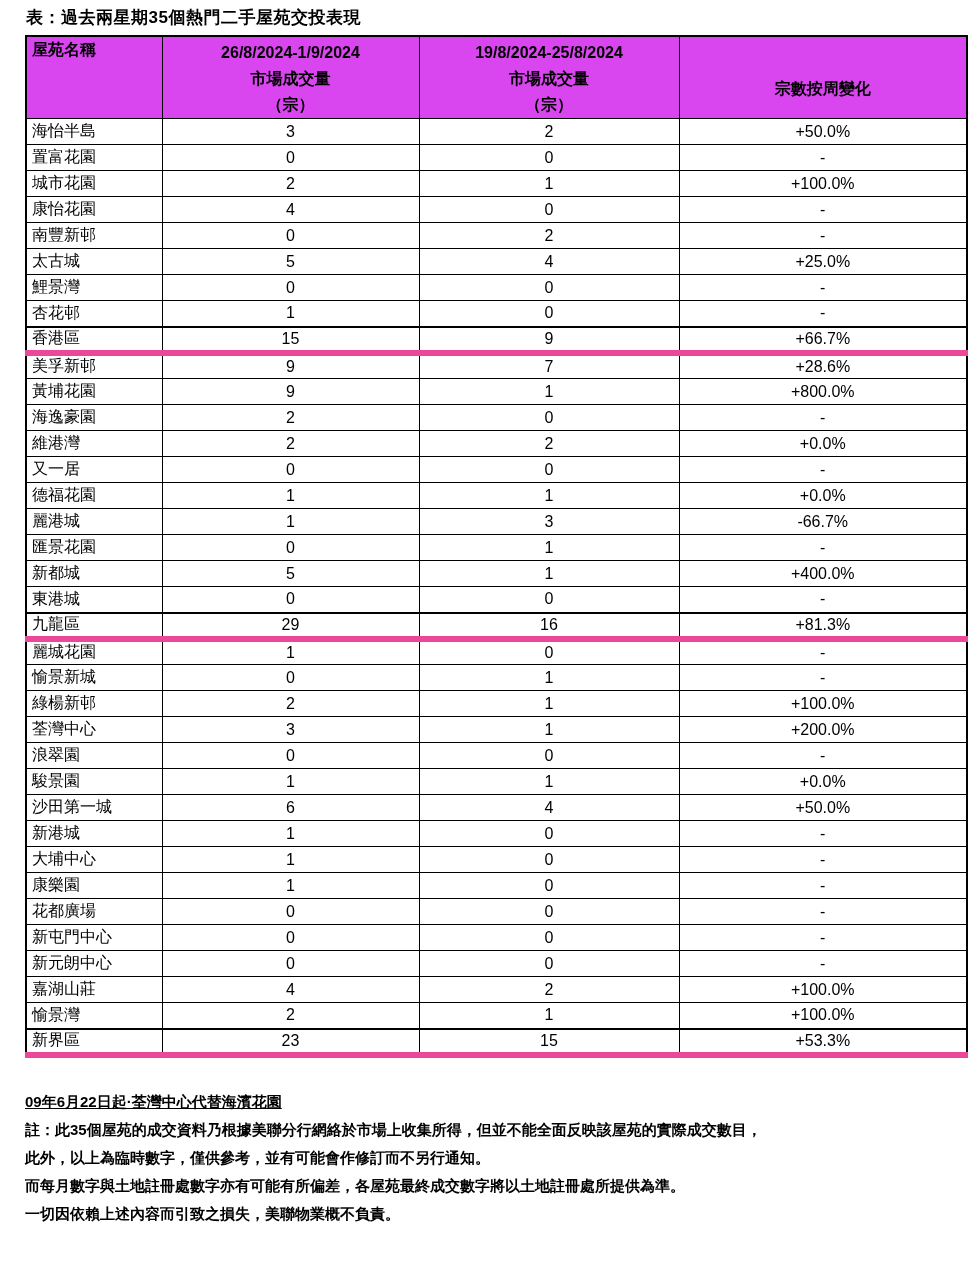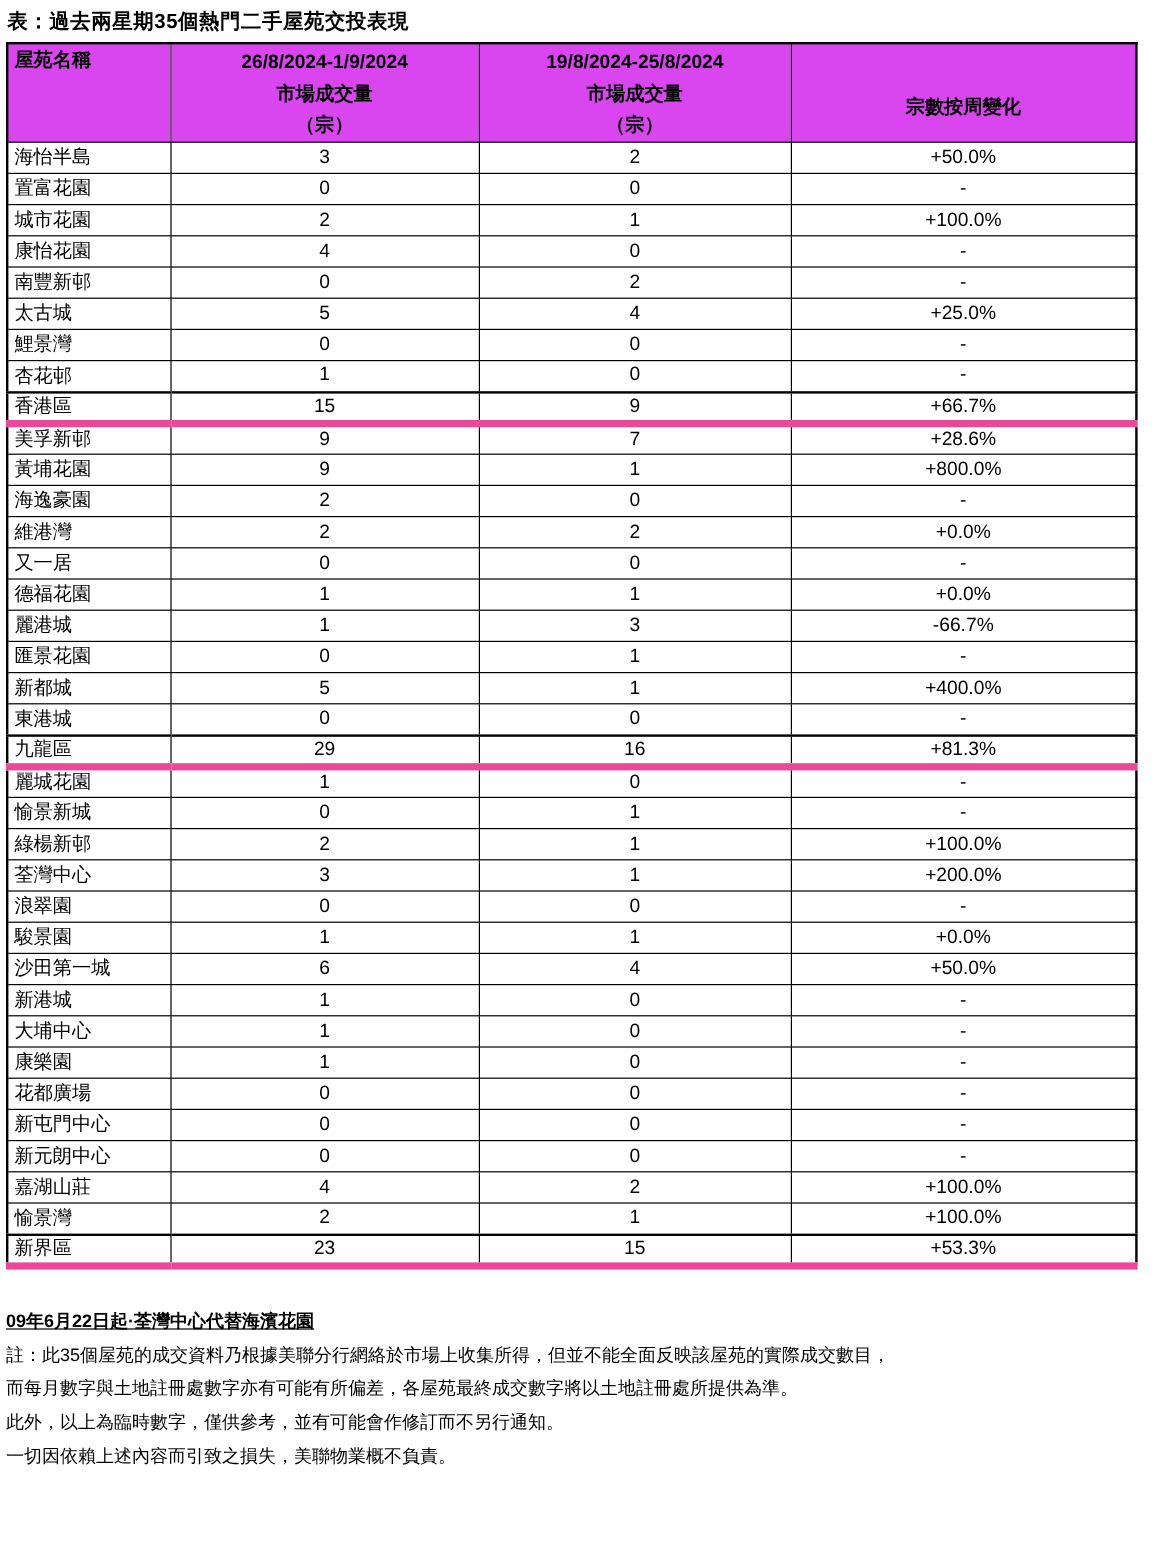--- a/index.html
+++ b/index.html
@@ -5,21 +5,21 @@
   * { box-sizing: border-box; }
   html, body {
     margin: 0; padding: 0;
     background: #ffffff;
     color: #000000;
     font-family: "Liberation Sans", "DejaVu Sans", sans-serif;
   }
   .page {
     width: 977px;
     height: 1286px;
-    padding: 4px 0 0 5px;
+    padding: 4px 0 0 25px;
     position: relative;
   }
   .title {
     font-size: 17px;
     font-weight: bold;
     margin: 2px 0 6px 1px;
     letter-spacing: 0.5px;
   }
   table.data-table {
     border-collapse: collapse;
@@ -62,21 +62,21 @@
   tr.section td {
     font-weight: normal;
     border-top: 2px solid #000000;
     border-bottom: 6px solid #ec4899;
   }
   .footnotes {
     margin-top: 30px;
     font-size: 15px;
     line-height: 28px;
   }
-  .footnotes p { margin: 0; }
+  .footnotes p { margin: 0; font-weight: bold; }
   .footnotes .bold-note { font-weight: bold; text-decoration: underline; }
 </style>
 </head>
 <body>
 
 <div class="page">
 
   <div class="title">表：過去兩星期35個熱門二手屋苑交投表現</div>
 
   <table class="data-table">
@@ -318,18 +318,18 @@
           <td class="num-cell">23</td>
           <td class="num-cell">15</td>
           <td class="num-cell">+53.3%</td>
         </tr>
       </tbody>
   </table>
 
   <div class="footnotes">
     <p class="bold-note">09年6月22日起·荃灣中心代替海濱花園</p>
     <p>註：此35個屋苑的成交資料乃根據美聯分行網絡於市場上收集所得，但並不能全面反映該屋苑的實際成交數目，</p>
+    <p>此外，以上為臨時數字，僅供參考，並有可能會作修訂而不另行通知。</p>
     <p>而每月數字與土地註冊處數字亦有可能有所偏差，各屋苑最終成交數字將以土地註冊處所提供為準。</p>
-    <p>此外，以上為臨時數字，僅供參考，並有可能會作修訂而不另行通知。</p>
     <p>一切因依賴上述內容而引致之損失，美聯物業概不負責。</p>
   </div>
 
 </div>
 
 </body></html>

